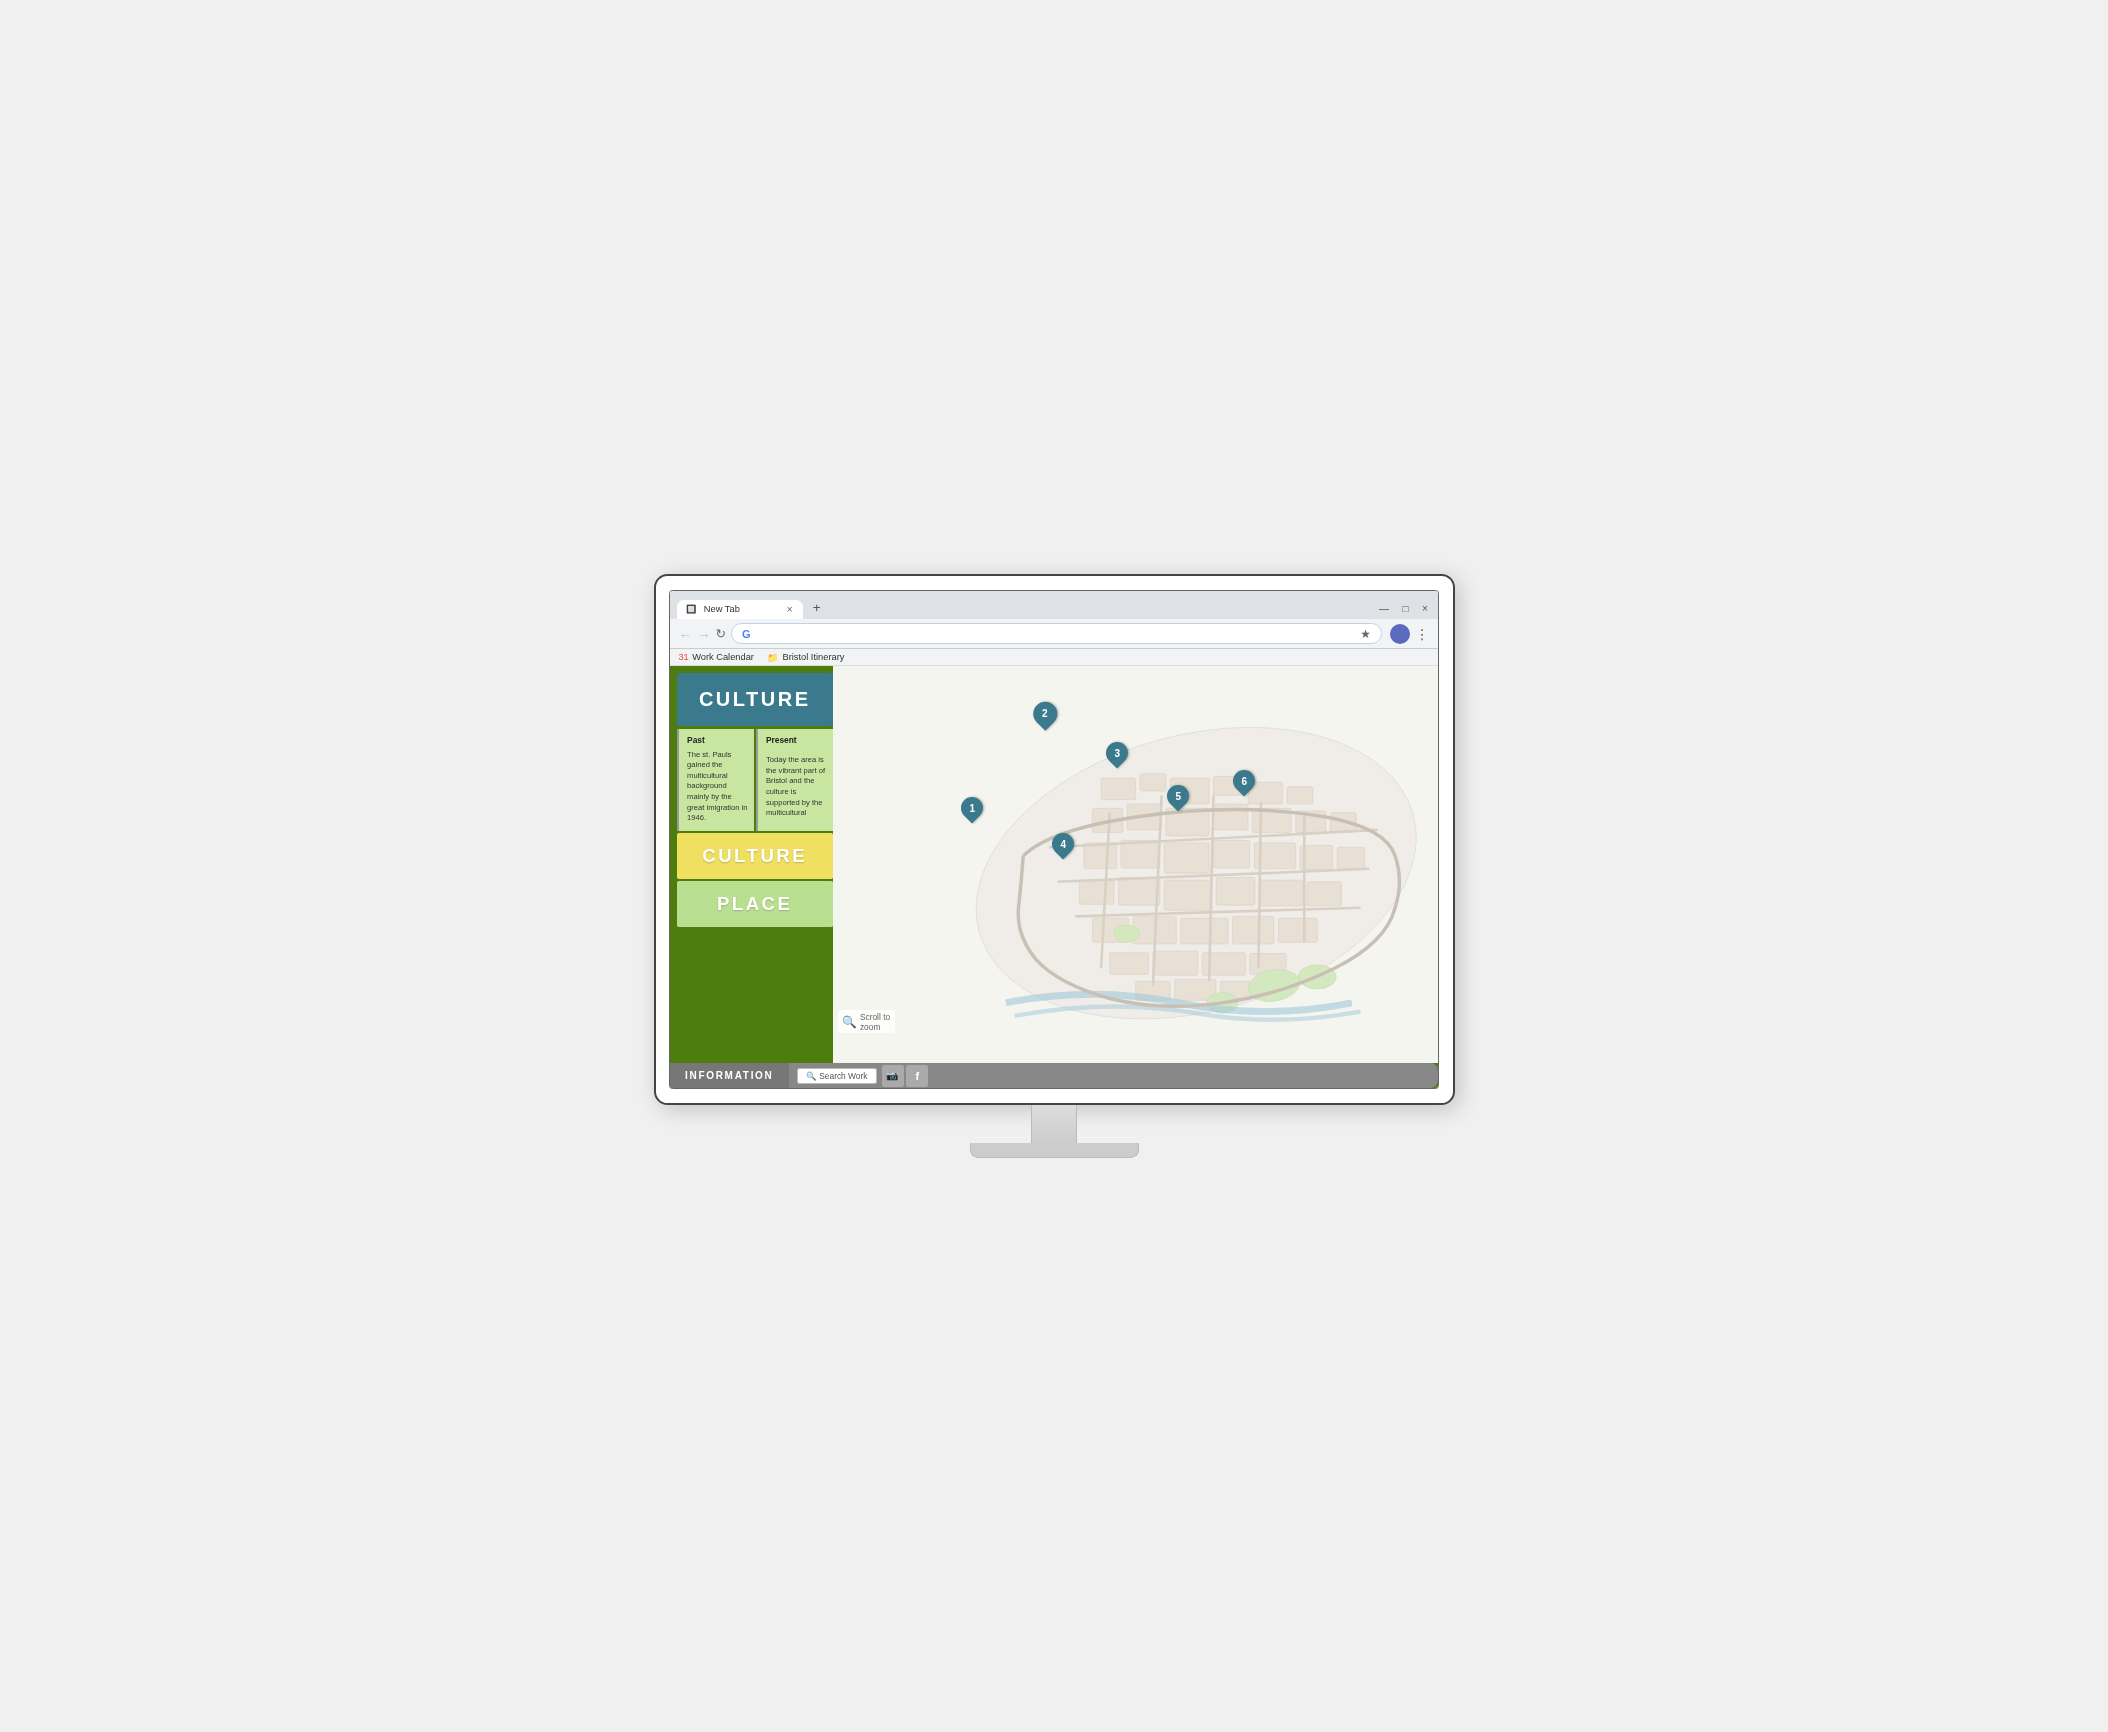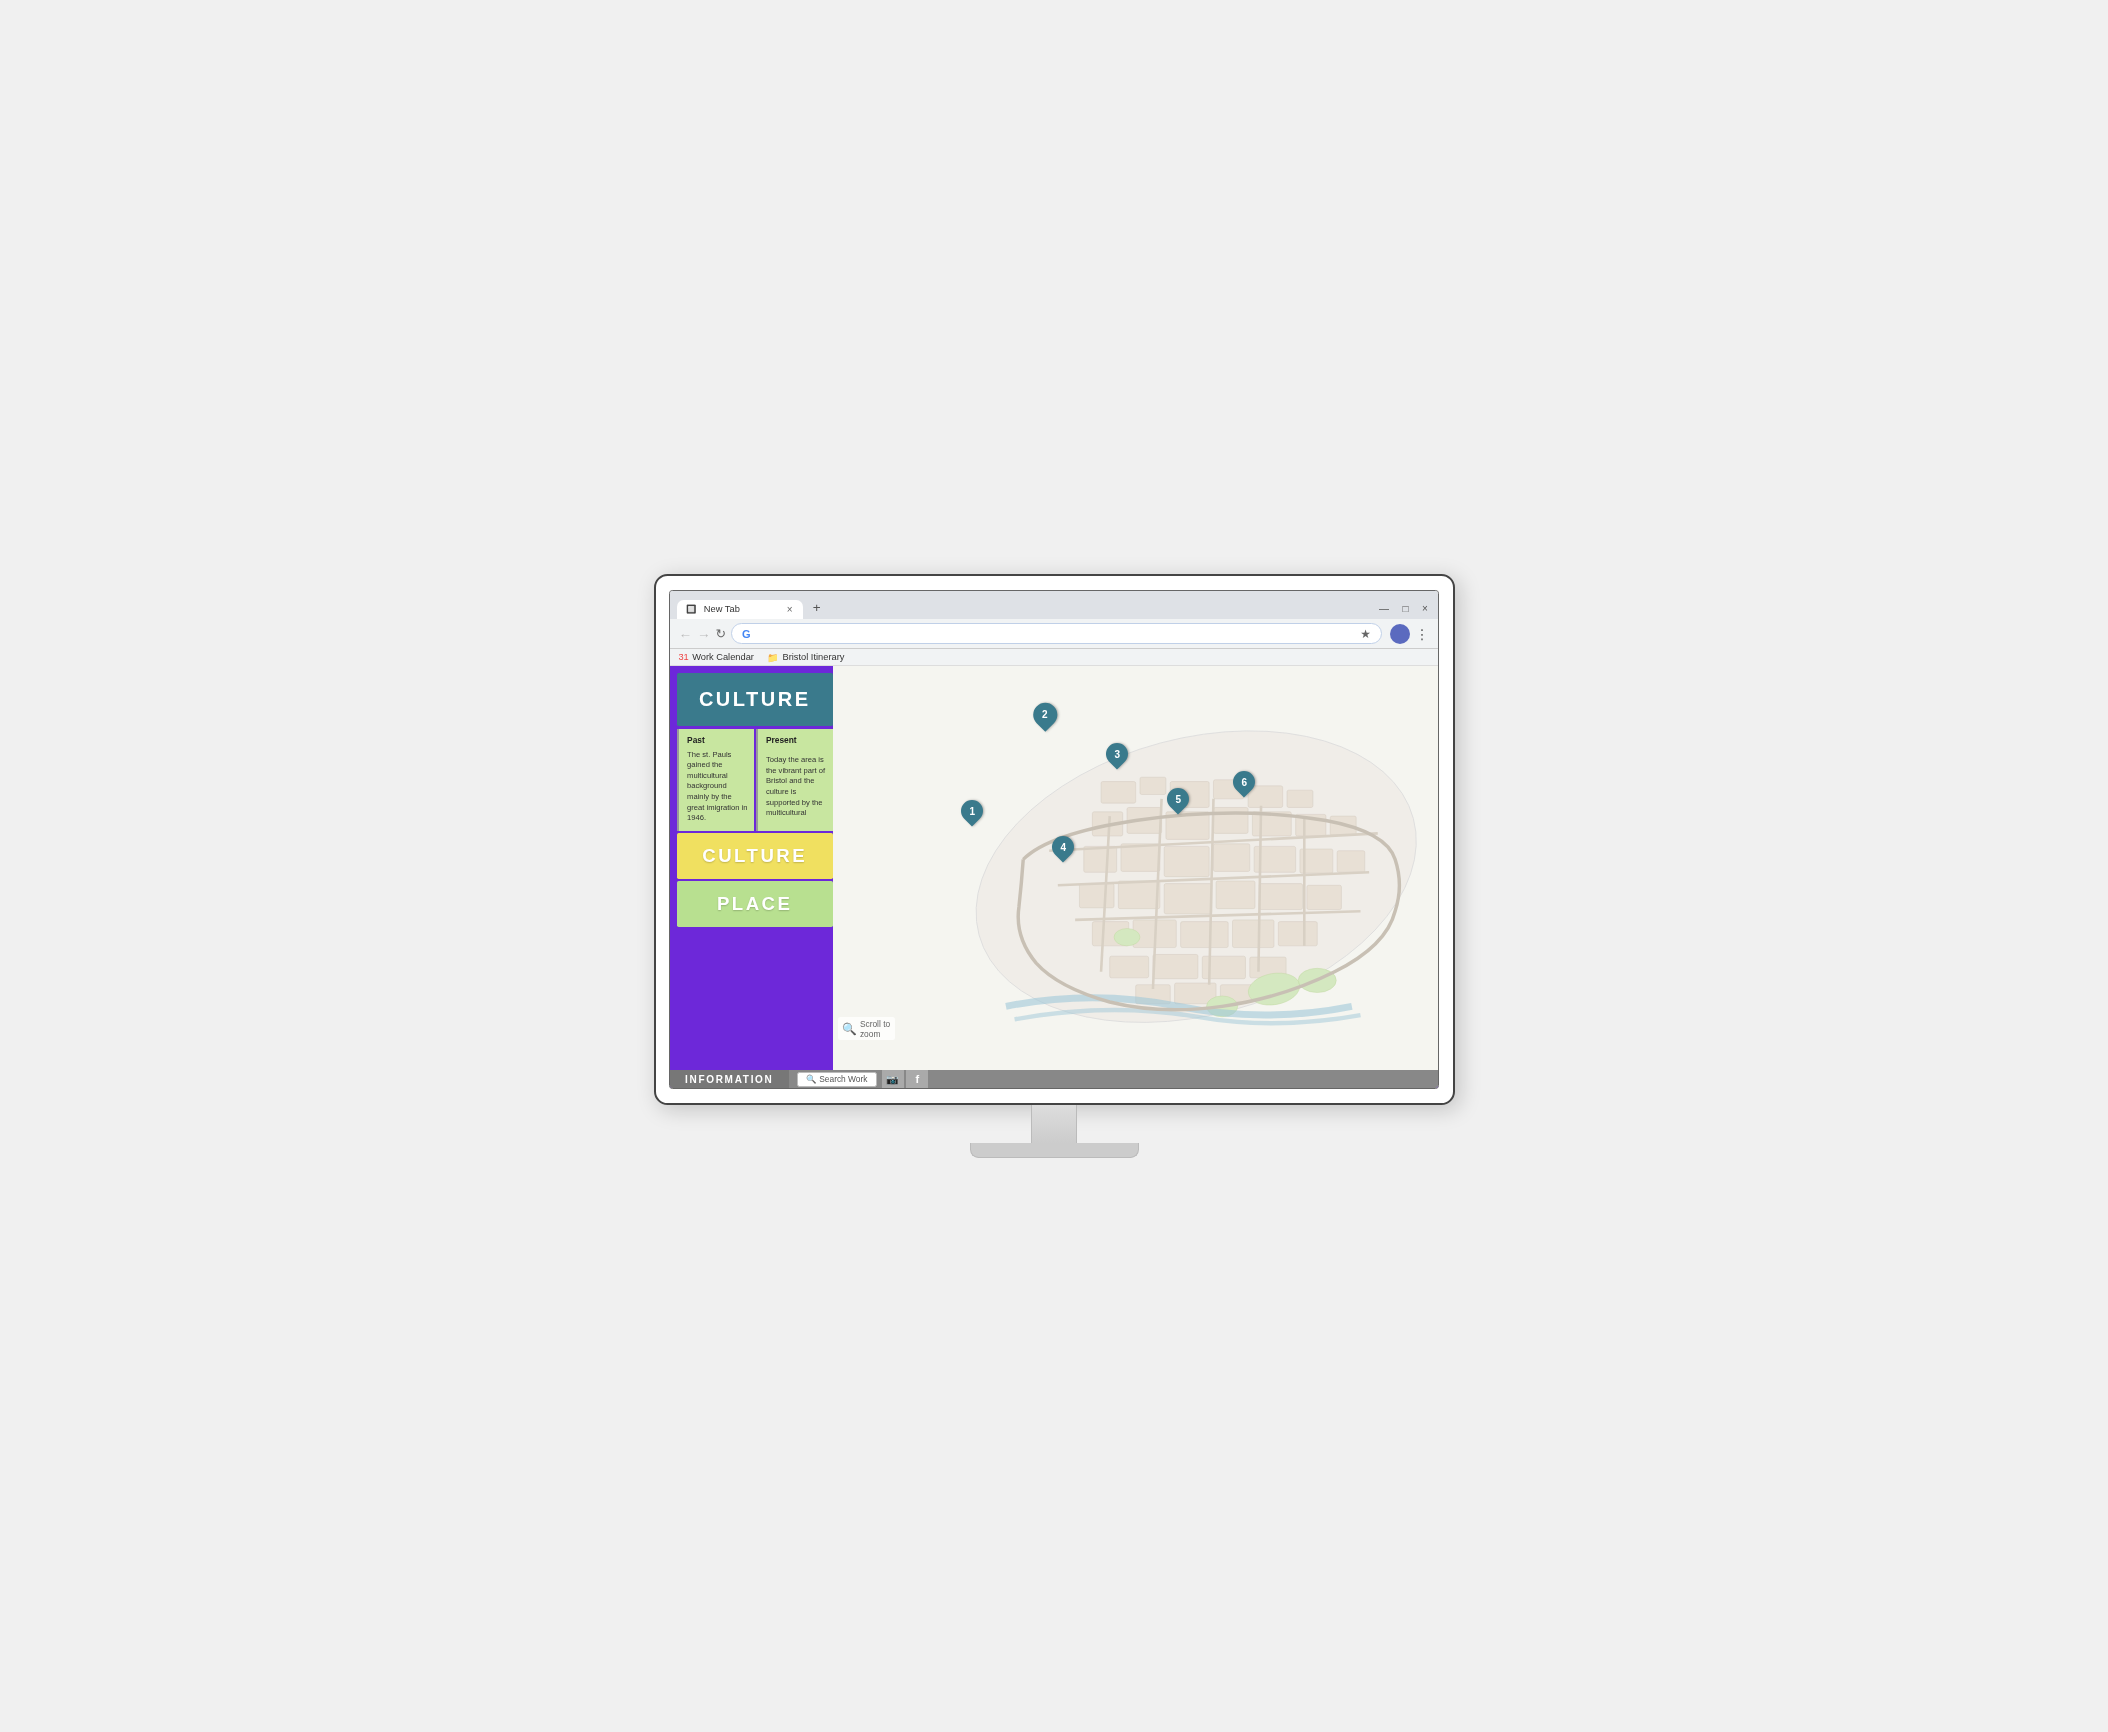--- a/index.html
+++ b/index.html
@@ -114,21 +114,21 @@
           <span style="font-size:9.3px; color:#e44;">31</span>
           <span>Work Calendar</span>
         </div>
         <div style="display:flex; align-items:center; gap:3.4px; color:#333; cursor:pointer;">
           <span style="font-size:9.3px;">📁</span>
           <span>Bristol Itinerary</span>
         </div>
       </div>
 
       <div style="
-        background: #6d28d9;
+        background: #4d7c0f;
         display: flex;
         flex-direction: column;
         height: 422px;
         position: relative;
         overflow: hidden;
       ">
 
         <div style="display:flex; flex:1; overflow:hidden;">
 
           <div style="
@@ -378,22 +378,23 @@
                 <span>zoom</span>
               </span>
             </div>
           </div>
         </div>
 
         <div style="
           background: #888;
           display: flex;
           align-items: center;
-          height: 18px;
+          height: 25px;
           padding: 0 0;
+          border-radius: 8px;
         ">
           <div style="
             background: #777;
             color: white;
             font-weight: bold;
             font-size: 10px;
             letter-spacing: 1.7px;
             padding: 0 15px;
             height: 100%;
             display: flex;

